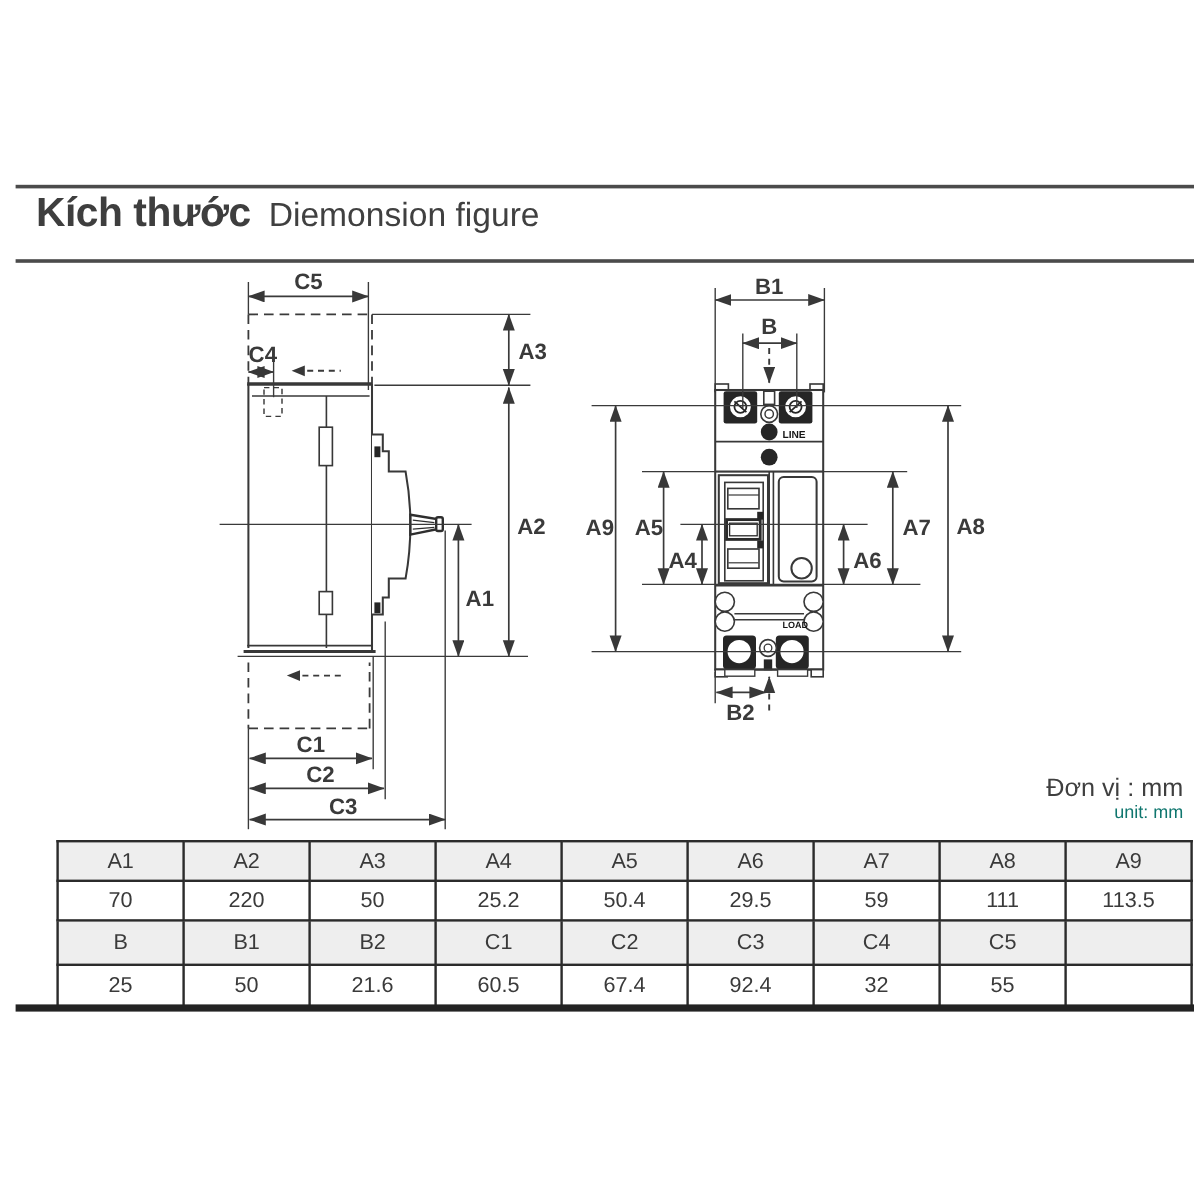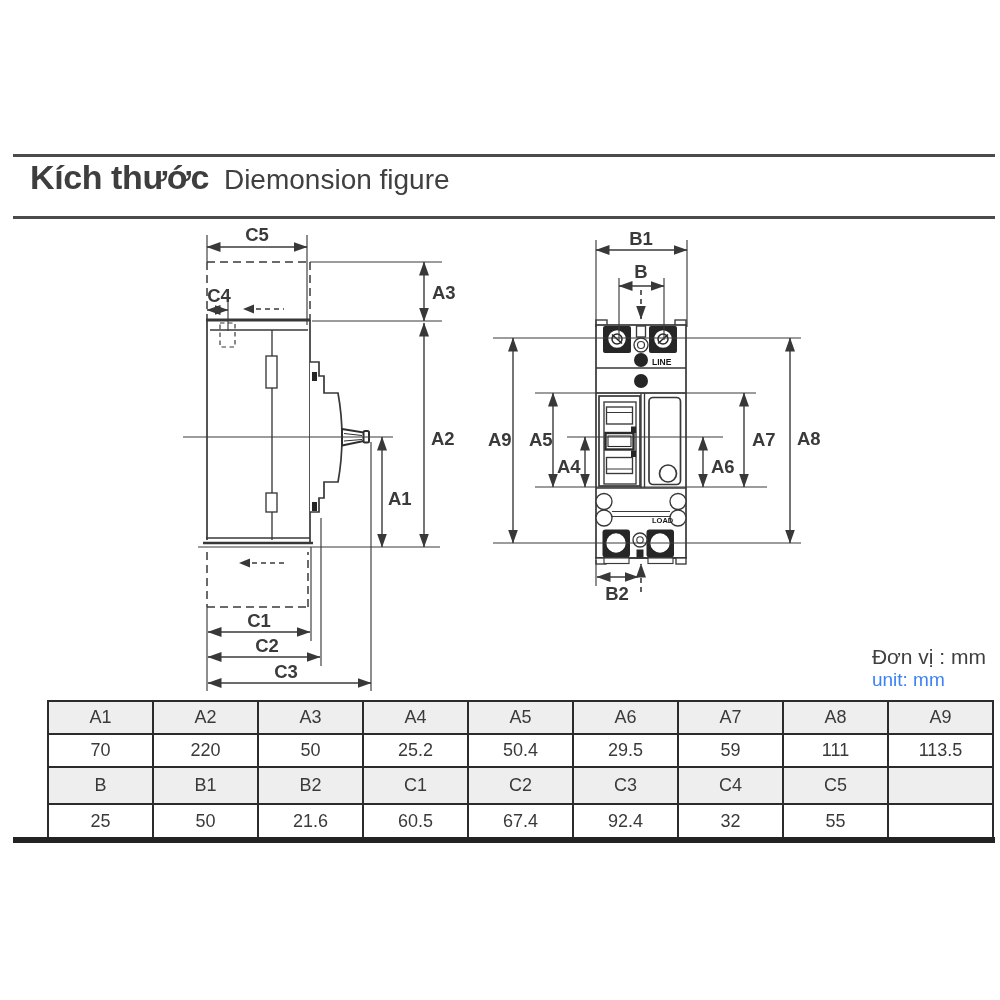--- a/index.html
+++ b/index.html
@@ -9,23 +9,23 @@
   }
   .rule { position:absolute; left:13px; width:982px; background:#4b4b4b; }
   .rule-top { top:154px; height:3px; }
   .rule-mid { top:216px; height:3px; }
   .rule-bottom { top:837px; height:6px; background:#232323; z-index:3; }
 
   .title-wrap { position:absolute; left:30px; top:158px; display:flex; align-items:baseline; }
   .title-vi { font-size:34px; font-weight:600; color:#3e3e3e; letter-spacing:-0.4px; }
   .title-en { font-size:28px; font-weight:400; color:#404040; margin-left:15px; }
 
-  .unit-note { position:absolute; right:14px; top:645px; line-height:1.15; }
+  .unit-note { position:absolute; right:14px; top:645px; text-align:right; line-height:1.15; }
   .unit-vi { font-size:21px; color:#3f3f3f; font-weight:500; }
-  .unit-en { font-size:19px; color:#3b82f6; }
+  .unit-en { font-size:15px; color:#0f766e; }
 
   svg.drawing { position:absolute; left:0; top:0; z-index:1; }
   svg text { font-family:"Liberation Sans", sans-serif; }
   .ln   { stroke:#383838; fill:none; stroke-width:1.7; }
   .ln3  { stroke:#383838; fill:none; stroke-width:3; }
   .ln25 { stroke:#383838; fill:none; stroke-width:2.5; }
   .med  { stroke:#383838; fill:none; stroke-width:1.35; }
   .thin { stroke:#3a3a3a; fill:none; stroke-width:1.15; }
   .dim  { stroke:#3a3a3a; fill:none; stroke-width:1.4; }
   .ph   { stroke:#3a3a3a; fill:none; stroke-width:1.5; stroke-dasharray:8 5; }

